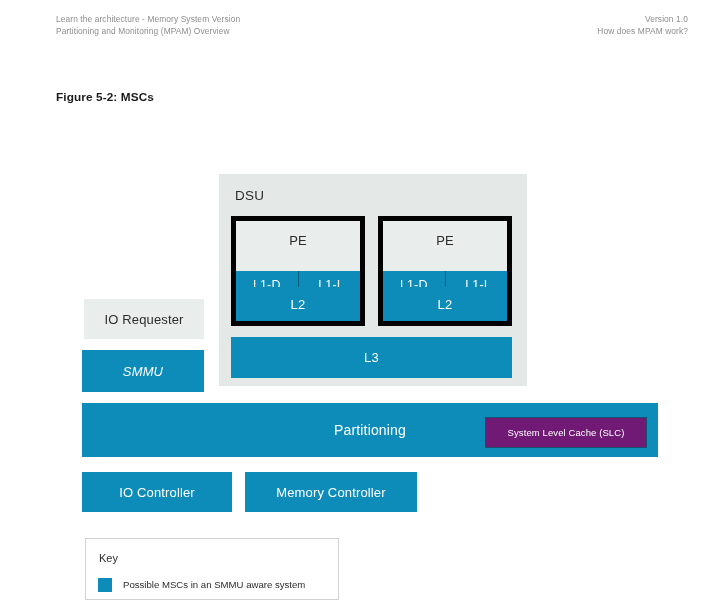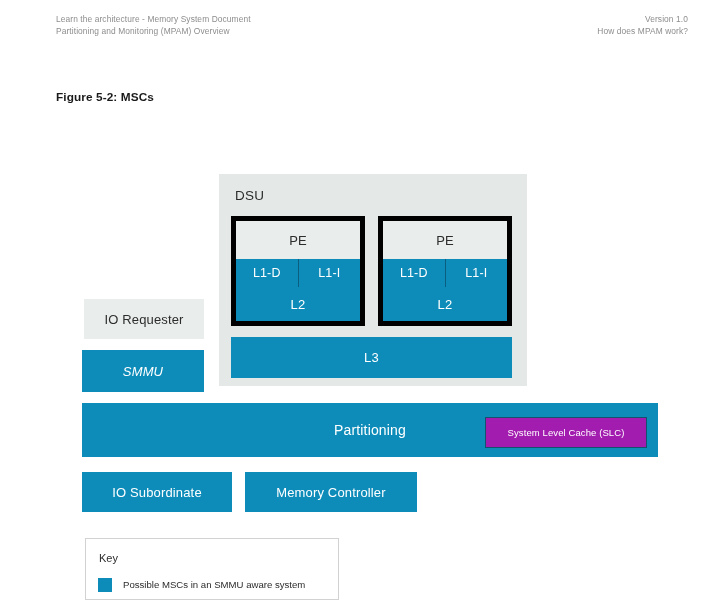--- a/index.html
+++ b/index.html
@@ -103,21 +103,21 @@
     height: 38px;
     display: flex;
     align-items: center;
     justify-content: center;
     font-size: 13px;
     color: #2c2c2c;
   }
   .l1-row {
     position: absolute;
     left: 0; right: 0;
-    top: 38px;
+    top: 50px;
     height: 28px;
     display: flex;
   }
   .l1-cell {
     flex: 1;
     background: #0d8cba;
     color: #ffffff;
     display: flex;
     align-items: center;
     justify-content: center;
@@ -143,21 +143,21 @@
 
   
   #io-requester { left: 84px; top: 299px; width: 120px; height: 40px; }
   #smmu-box     { left: 82px; top: 350px; width: 122px; height: 42px; font-style: italic; }
 
   
   #interconnect-bar { left: 82px; top: 403px; width: 576px; height: 54px; font-size: 14px; }
   #slc-box {
     left: 485px; top: 417px; width: 162px; height: 31px;
     border: 1.5px solid #14516e;
-    background: #a21caf;
+    background: #701a75;
     color: #ffffff;
     font-size: 9.5px;
     letter-spacing: .1px;
   }
 
   
   #io-subordinate    { left: 82px;  top: 472px; width: 150px; height: 40px; }
   #memory-controller { left: 245px; top: 472px; width: 172px; height: 40px; }
 
   
@@ -184,21 +184,21 @@
     font-size: 9.6px;
     line-height: 14px;
     color: #2c2c2c;
   }
 </style>
 </head>
 <body>
 
 <div class="page-header">
   <div class="hdr-left">
-    <div>Learn the architecture - Memory System Document</div>
+    <div>Learn the architecture - Memory System Version</div>
     <div>Partitioning and Monitoring (MPAM) Overview</div>
   </div>
   <div class="hdr-right">
     <div>Version 1.0</div>
     <div>How does MPAM work?</div>
   </div>
 </div>
 
 <div class="figure-caption">Figure 5-2: MSCs</div>
 
@@ -226,21 +226,21 @@
   </div>
 
   <div class="box blue" id="l3-box">L3</div>
 
   <div class="box greybox" id="io-requester">IO Requester</div>
   <div class="box blue" id="smmu-box">SMMU</div>
 
   <div class="box blue" id="interconnect-bar">Partitioning</div>
   <div class="box" id="slc-box">System Level Cache (SLC)</div>
 
-  <div class="box blue" id="io-subordinate">IO Subordinate</div>
+  <div class="box blue" id="io-subordinate">IO Controller</div>
   <div class="box blue" id="memory-controller">Memory Controller</div>
 
   <div class="box" id="key-box"></div>
   <div id="key-title">Key</div>
   <div id="key-swatch"></div>
   <div id="key-label">Possible MSCs in an SMMU aware system</div>
 
 </div>
 
 </body></html>

